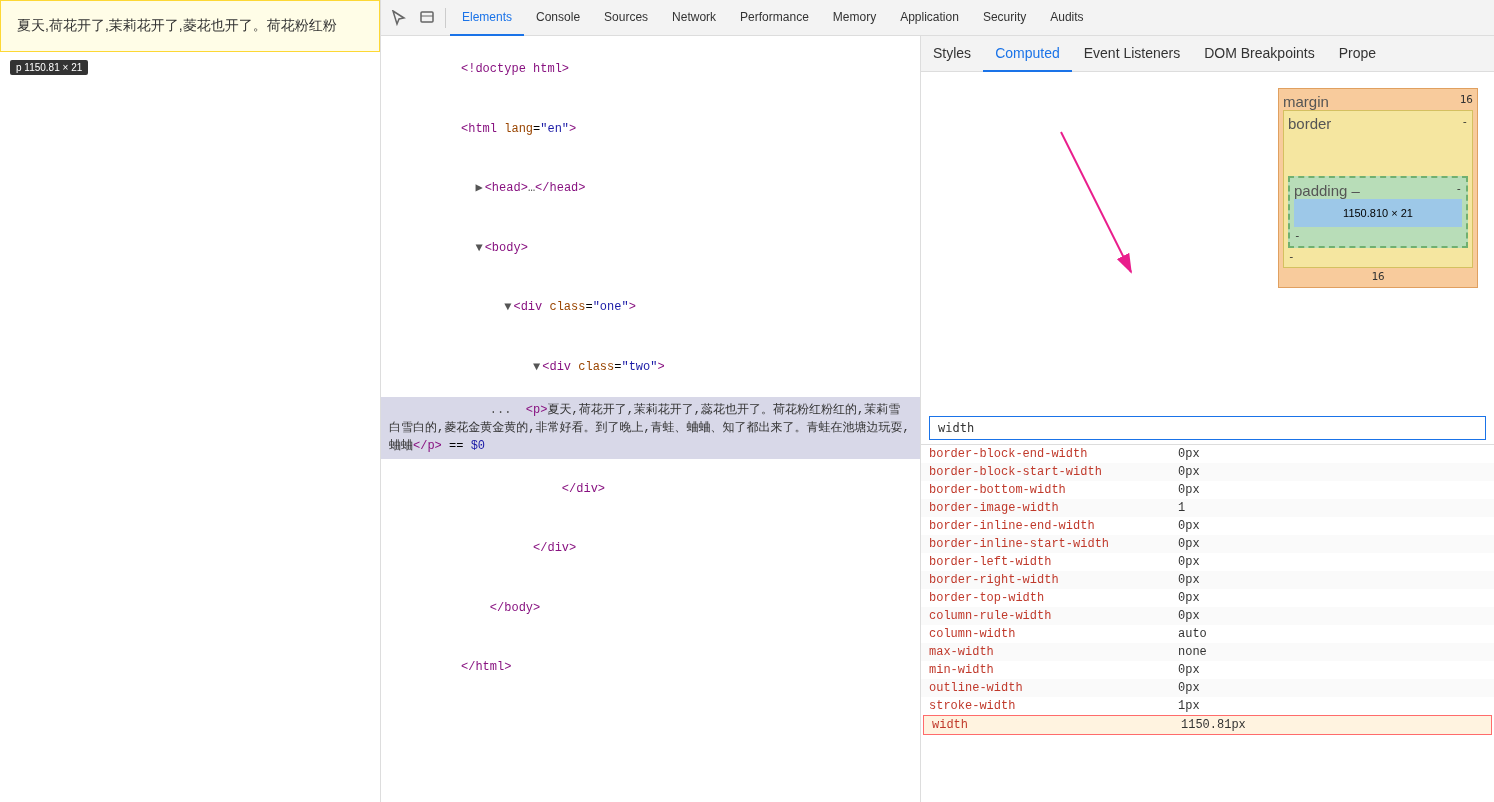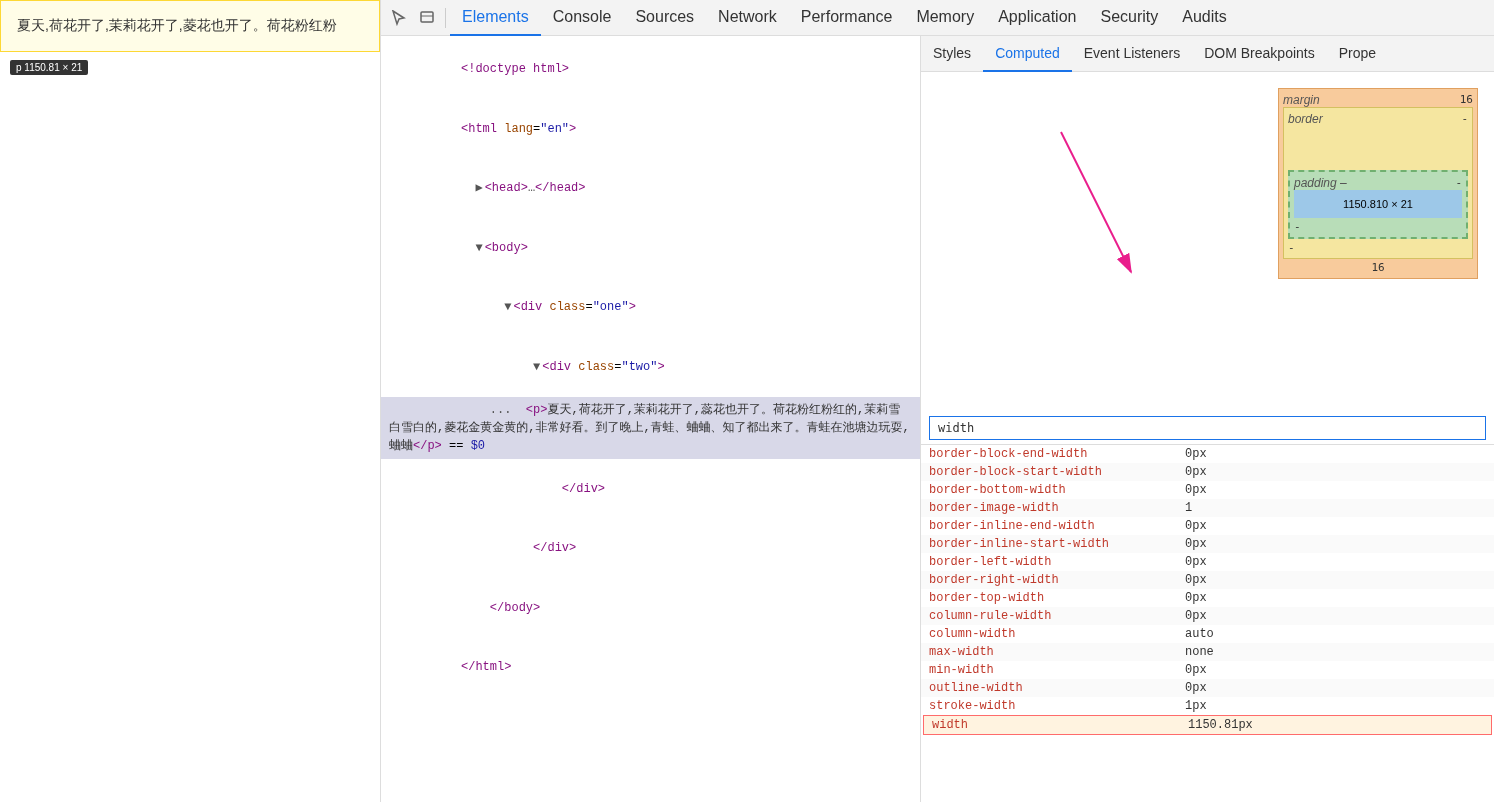--- a/index.html
+++ b/index.html
@@ -76,21 +76,21 @@
       background: #ccc;
       margin: 0 4px;
     }
 
     .devtools-tab {
       padding: 0 12px;
       height: 36px;
       display: flex;
       align-items: center;
       cursor: pointer;
-      font-size: 16px;
+      font-size: 12px;
       color: #333;
       border-bottom: 2px solid transparent;
       white-space: nowrap;
     }
 
     .devtools-tab.active {
       border-bottom: 2px solid #1a73e8;
       color: #1a73e8;
     }
 
@@ -222,21 +222,21 @@
     }
 
     .prop-name {
       color: #c0392b;
       min-width: 240px;
       flex-shrink: 0;
     }
 
     .prop-value {
       color: #333;
-      margin-left: 16px;
+      margin-left: 9px;
     }
 
     
     .bm-outer {
       background: #f8cb9c;
       border: 1px solid #e0a060;
       padding: 4px;
       position: relative;
       font-size: 10px;
     }
@@ -260,23 +260,22 @@
       text-align: center;
       font-size: 11px;
     }
 
     .bm-row {
       display: flex;
       justify-content: space-between;
     }
 
     .bm-label {
-      font-size: 12px;
+      font-size: 15px;
       color: #555;
-      font-style: italic;
     }
 
     .bm-num {
       font-size: 11px;
       color: #333;
       font-family: monospace;
     }
   </style>
 </head>
 <body>

